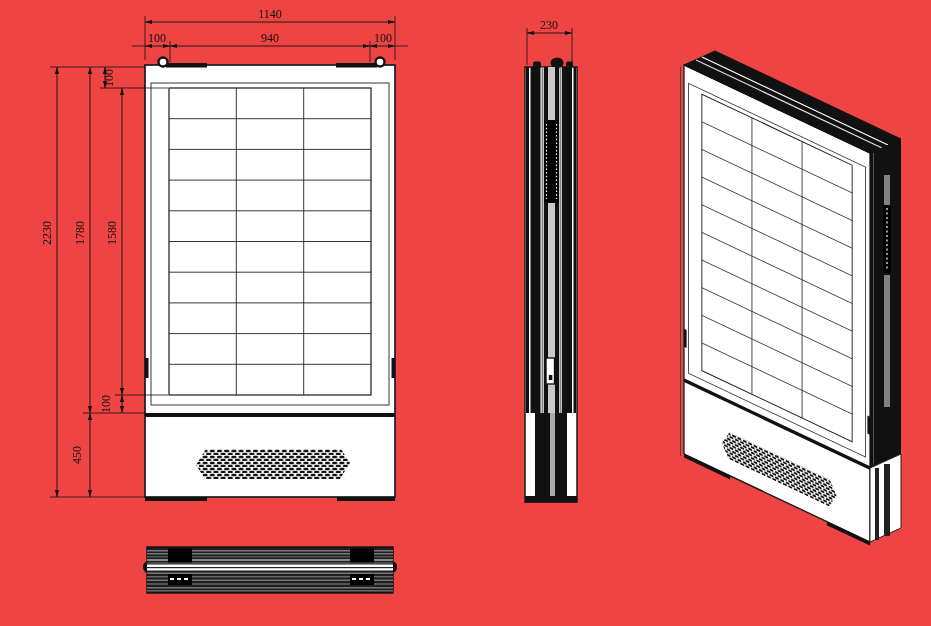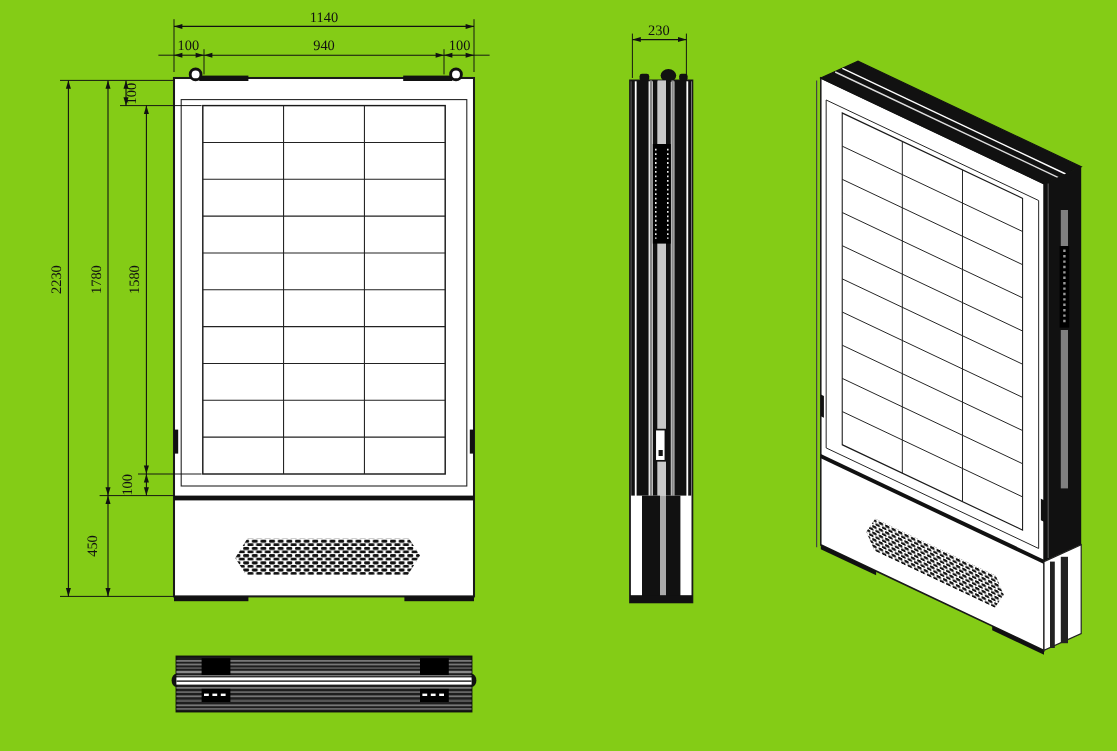--- a/index.html
+++ b/index.html
@@ -1,16 +1,16 @@
 <!DOCTYPE html>
 <html><head>
 <meta charset="utf-8">
 <style>
   html,body{margin:0;padding:0;background:#fff;}
-  #stage{position:relative;width:931px;height:626px;background:#84cc16;overflow:hidden;
+  #stage{position:relative;width:931px;height:626px;background:#ef4444;overflow:hidden;
          font-family:"Liberation Serif",serif;text-decoration:underline;}
   svg{display:block;}
   .ext{fill:none;stroke:#111;stroke-width:0.8;}
   .dim{fill:none;stroke:#111;stroke-width:0.9;}
   .thin{fill:none;stroke:#222;stroke-width:0.9;}
   .md{fill:none;stroke:#1a1a1a;stroke-width:1.2;}
   .dimtxt{font-family:"Liberation Serif",serif;font-size:12px;fill:#111;}
 </style>
 </head>
 <body>

